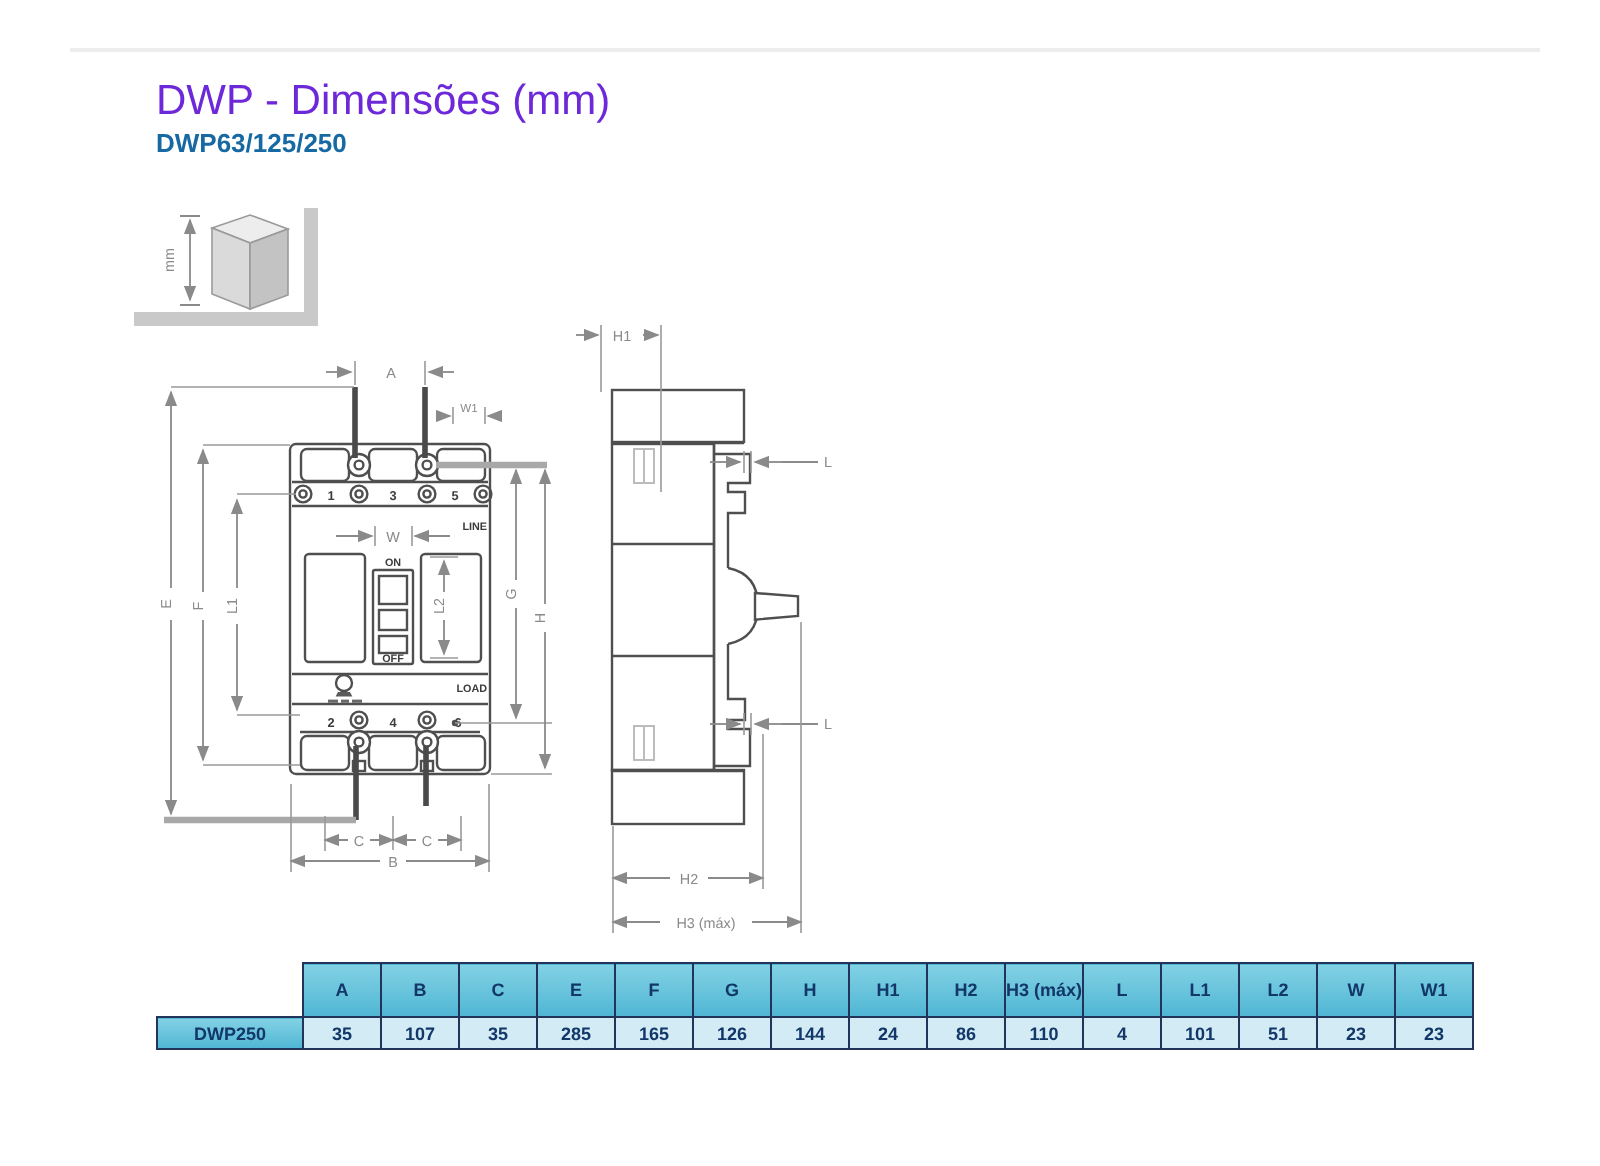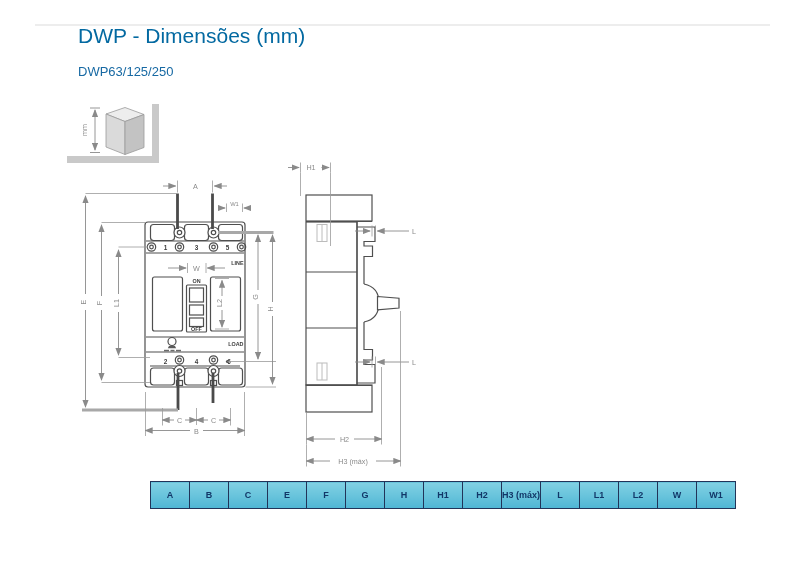--- a/index.html
+++ b/index.html
@@ -1,20 +1,20 @@
 <!DOCTYPE html>
 <html><head>
 <meta charset="utf-8">
 <style>
   html,body{margin:0;padding:0;background:#fff;}
   .stage{position:relative;width:800px;height:583px;background:#fff;overflow:hidden;
          font-family:"Liberation Sans",sans-serif;}
   .topline{position:absolute;left:35px;top:24px;width:735px;height:2px;background:#ededed;}
-  .title{position:absolute;left:78px;top:24px;font-size:21px;color:#0369a1;font-weight:400;}
-  .subtitle{position:absolute;left:78px;top:64px;font-size:13px;color:#1769a3;font-weight:normal;}
+  .title{position:absolute;left:78px;top:39px;font-size:21px;color:#6d28d9;font-weight:400;}
+  .subtitle{position:absolute;left:78px;top:64px;font-size:13px;color:#1769a3;font-weight:bold;}
   svg text{font-family:"Liberation Sans",sans-serif;}
   .dimtxt{fill:#8a8a8a;font-size:7.2px;}
   .dimtxt-s{fill:#8a8a8a;font-size:5.8px;}
   .devtxt{fill:#3c3c3c;font-size:6.4px;font-weight:bold;}
   .devtxt-s{fill:#3c3c3c;font-size:5.4px;font-weight:bold;}
   .outline{stroke:#4f4f4f;stroke-width:1.2;fill:none;}
   .outline-f{stroke:#4f4f4f;stroke-width:1.2;fill:#fff;}
   .dimline{stroke:#8a8a8a;stroke-width:0.9;fill:none;}
   .extline{stroke:#9a9a9a;stroke-width:0.8;fill:none;}
   .boldmark{stroke:#4a4a4a;stroke-width:2.8;fill:none;}
@@ -264,16 +264,34 @@
             <th>H2</th>
             <th>H3 (máx)</th>
             <th>L</th>
             <th>L1</th>
             <th>L2</th>
             <th>W</th>
             <th>W1</th>
           </tr>
       </thead>
       <tbody>
+          <tr>
+            <th>DWP250</th>
+            <td>35</td>
+            <td>107</td>
+            <td>35</td>
+            <td>285</td>
+            <td>165</td>
+            <td>126</td>
+            <td>144</td>
+            <td>24</td>
+            <td>86</td>
+            <td>110</td>
+            <td>4</td>
+            <td>101</td>
+            <td>51</td>
+            <td>23</td>
+            <td>23</td>
+          </tr>
         </tbody>
     </table>
   </div>
 </div>
 
 </body></html>

